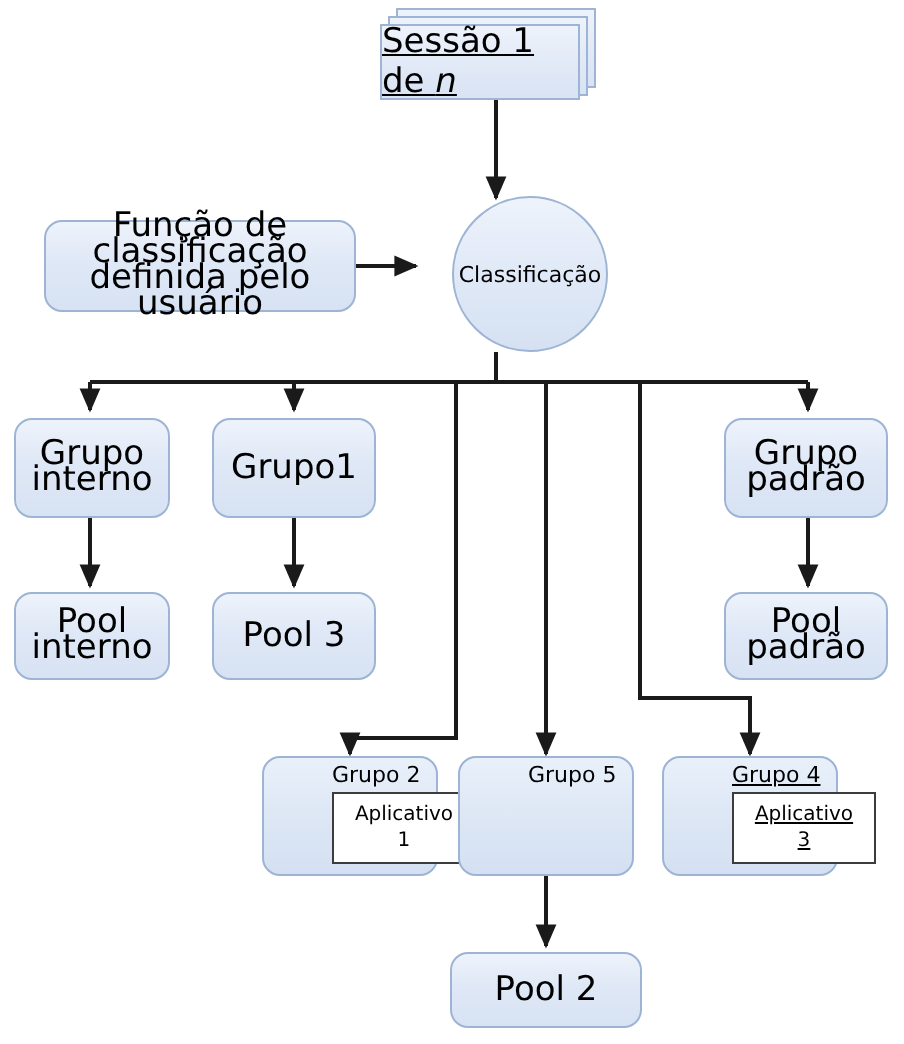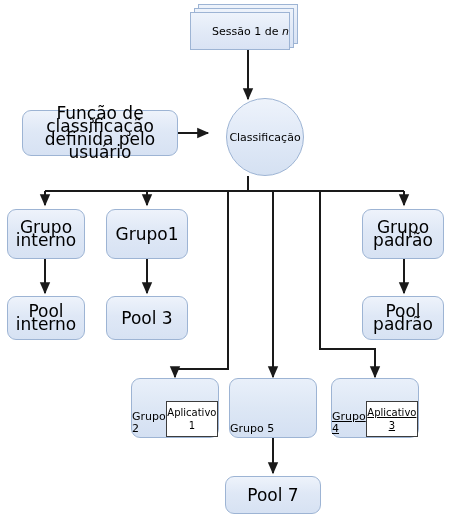--- a/index.html
+++ b/index.html
@@ -56,22 +56,23 @@
     box-sizing: border-box;
     background: linear-gradient(to bottom, #eef3fb 0%, #e2eaf7 50%, #d9e3f4 100%);
     border: 1px solid #9db4d4;
     z-index: 2;
   }
   .sheet-front {
     z-index: 3;
     display: flex;
     align-items: center;
     justify-content: flex-end;
-    font-size: 11px;
-    color: #000;
+    font-size: 17px;
+    color: #000;
+    text-decoration: underline;
   }
   .ital { font-style: italic; }
 
   
   .circle {
     position: absolute;
     box-sizing: border-box;
     border-radius: 50%;
     background: linear-gradient(to bottom, #eef3fb 0%, #e0e9f7 50%, #d5e1f2 100%);
     border: 1px solid #9db4d4;
@@ -85,22 +86,23 @@
 
   
   .group-box {
     position: absolute;
     box-sizing: border-box;
     background: linear-gradient(to bottom, #e9f0fa 0%, #dde7f5 50%, #d4e0f2 100%);
     border: 1px solid #9db4d4;
     border-radius: 9px;
     z-index: 2;
     display: flex;
-    flex-direction: row;
-    align-items: flex-end;
+    flex-direction: column;
+    align-items: flex-start;
+    padding-left: 34px;
   }
   .group-title {
     font-size: 11px;
     line-height: 12px;
     color: #000;
     margin-top: 3px;
     margin-bottom: 2px;
   }
   .app-box {
     box-sizing: border-box;
@@ -208,16 +210,16 @@
 
   <div class="group-box" style="left:331px; top:378px; width:88px; height:60px;text-decoration:underline;">
     <div class="group-title">Grupo 4</div>
     <div class="app-box" style="width:72px; height:36px;">
       <span>Aplicativo
 3</span>
     </div>
   </div>
 
   <div class="node rounded" style="left:225px; top:476px; width:96px; height:38px;">
-    <span class="label">Pool 7</span>
+    <span class="label">Pool 2</span>
   </div>
 
 </div>
 
 </body></html>

